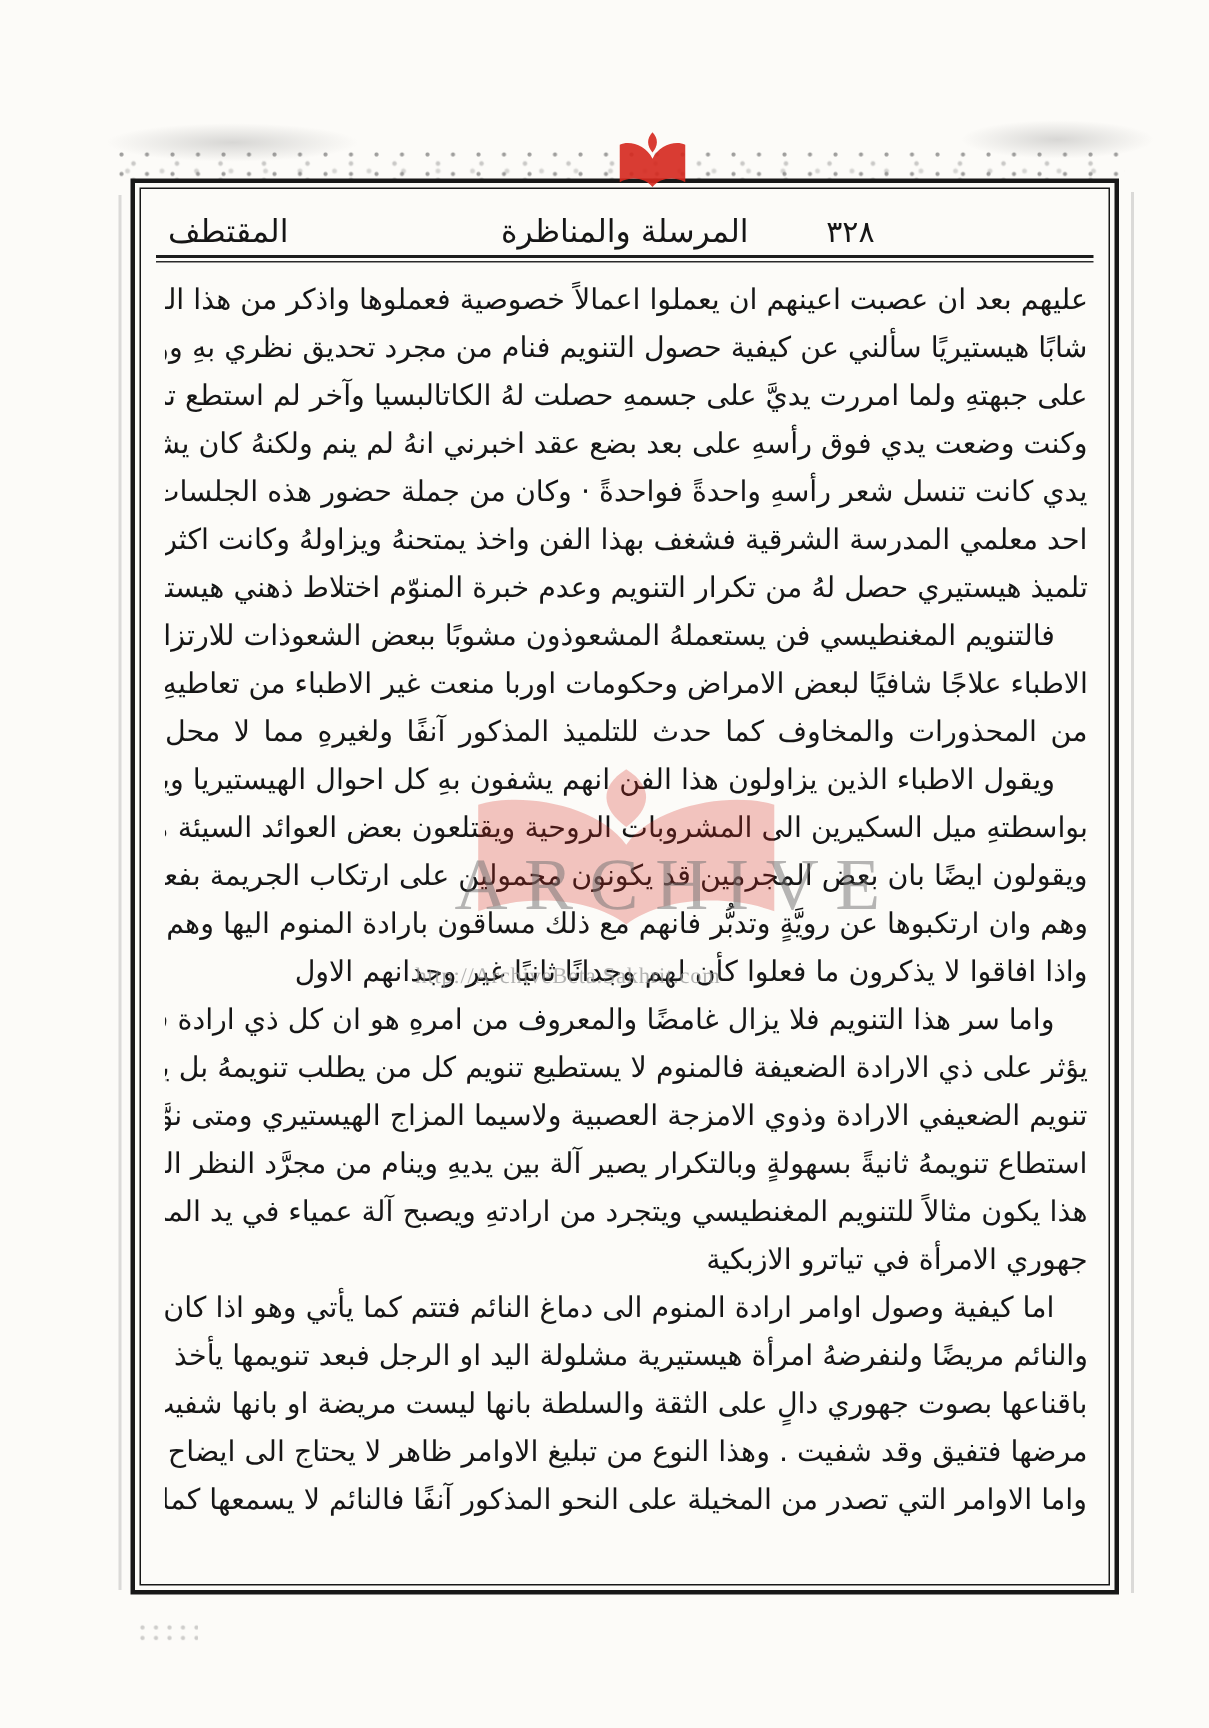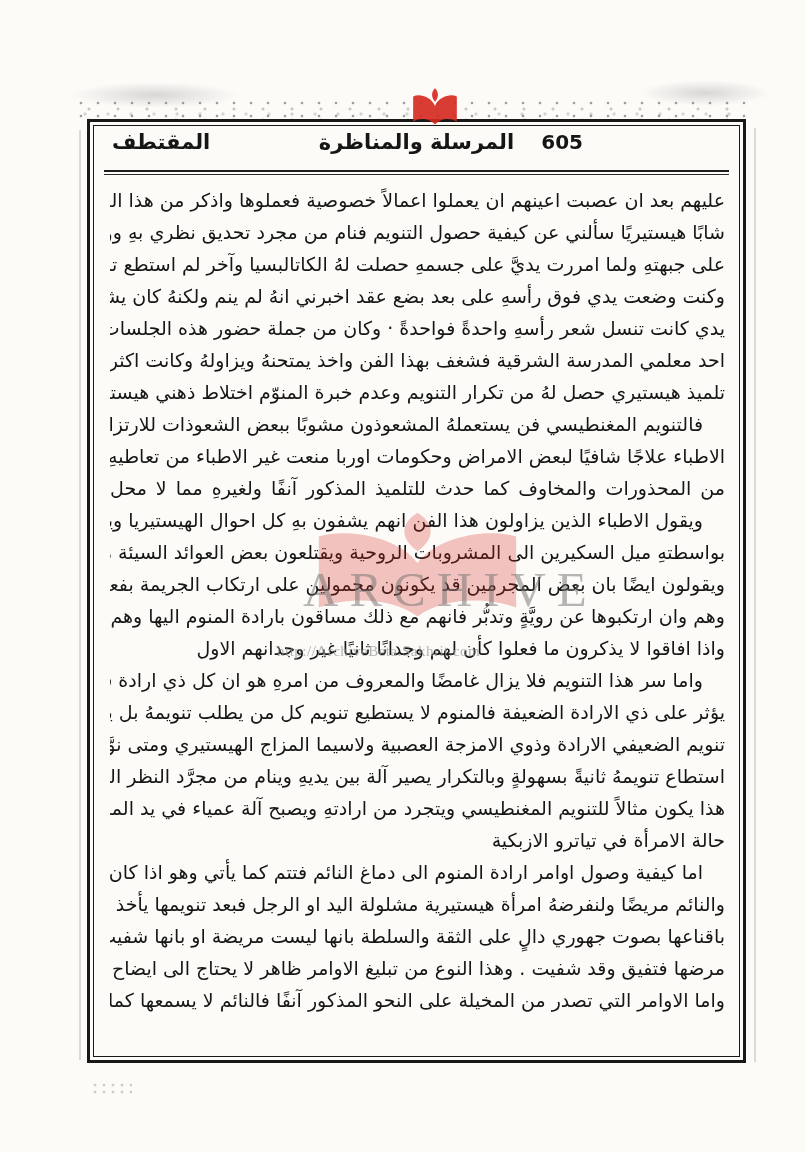--- a/index.html
+++ b/index.html
@@ -37,21 +37,21 @@
     position:absolute;left:3px;top:3px;right:3px;bottom:3px;
     border:1.5px solid #181818;
   }
   .page-content{
     position:absolute;left:0;top:0;right:0;bottom:0;
     padding:4px 8px 0 8px;
   }
 
   
   .header-row{position:relative;height:38px;direction:rtl;}
-  .header-item{position:absolute;top:0;font-weight:700;font-size:21px;white-space:nowrap;}
+  .header-item{position:absolute;top:12px;font-weight:400;font-size:21px;white-space:nowrap;}
   .header-pagenum{right:148px;font-size:20px;}
   .header-title{left:50%;transform:translateX(-50%);text-align:center;}
   .header-journal{left:10px;}
   .header-rule{
     height:2px;border-top:2.5px solid #1d1d1d;border-bottom:1px solid #2a2a2a;
     margin:2px 2px 0 2px;
   }
 
   
   .body-text{
@@ -105,21 +105,21 @@
   <div class="smudge tr"></div>
   <div class="edge-line right"></div>
   <div class="edge-line left"></div>
   <div class="dots-bl"></div>
 
   <div class="page-frame">
     <div class="page-frame-inner">
       <div class="page-content">
 
         <div class="header-row">
-          <span class="header-item header-pagenum">605</span>
+          <span class="header-item header-pagenum">٣٢٨</span>
           <span class="header-item header-title">المرسلة والمناظرة</span>
           <span class="header-item header-journal">المقتطف</span>
         </div>
         <div class="header-rule"></div>
 
         <div class="body-text">
             <div class="para">
               <div class="line">عليهم بعد ان عصبت اعينهم ان يعملوا اعمالاً خصوصية فعملوها واذكر من هذا القبيل ان</div>
               <div class="line">شابًا هيستيريًا سألني عن كيفية حصول التنويم فنام من مجرد تحديق نظري بهِ ووضع يدي</div>
               <div class="line">على جبهتهِ ولما امررت يديَّ على جسمهِ حصلت لهُ الكاتالبسيا وآخر لم استطع تنويمهُ جيدًا</div>
@@ -139,21 +139,21 @@
               <div class="line">ويقولون ايضًا بان بعض المجرمين قد يكونون محمولين على ارتكاب الجريمة بفعل التنويم المغنطيسي</div>
               <div class="line">وهم وان ارتكبوها عن رويَّةٍ وتدبُّر فانهم مع ذلك مساقون بارادة المنوم اليها وهم لا يعلمون</div>
               <div class="line last">واذا افاقوا لا يذكرون ما فعلوا كأن لهم وجدانًا ثانيًا غير وجدانهم الاول</div>
             </div>
             <div class="para indent">
               <div class="line">واما سر هذا التنويم فلا يزال غامضًا والمعروف من امرهِ هو ان كل ذي ارادة قوية</div>
               <div class="line">يؤثر على ذي الارادة الضعيفة فالمنوم لا يستطيع تنويم كل من يطلب تنويمهُ بل ينجح في</div>
               <div class="line">تنويم الضعيفي الارادة وذوي الامزجة العصبية ولاسيما المزاج الهيستيري ومتى نوَّم شخصًا مرةً</div>
               <div class="line">استطاع تنويمهُ ثانيةً بسهولةٍ وبالتكرار يصير آلة بين يديهِ وينام من مجرَّد النظر اليهِ فمثل</div>
               <div class="line">هذا يكون مثالاً للتنويم المغنطيسي ويتجرد من ارادتهِ ويصبح آلة عمياء في يد المنوم وهذه هي</div>
-              <div class="line last">حالة الامرأة في تياترو الازبكية</div>
+              <div class="line last">جهوري الامرأة في تياترو الازبكية</div>
             </div>
             <div class="para indent">
               <div class="line">اما كيفية وصول اوامر ارادة المنوم الى دماغ النائم فتتم كما يأتي وهو اذا كان المنوم طبيبًا</div>
               <div class="line">والنائم مريضًا ولنفرضهُ امرأة هيستيرية مشلولة اليد او الرجل فبعد تنويمها يأخذ الطبيب</div>
               <div class="line">باقناعها بصوت جهوري دالٍ على الثقة والسلطة بانها ليست مريضة او بانها شفيت من</div>
               <div class="line">مرضها فتفيق وقد شفيت . وهذا النوع من تبليغ الاوامر ظاهر لا يحتاج الى ايضاح وبيان</div>
               <div class="line">واما الاوامر التي تصدر من المخيلة على النحو المذكور آنفًا فالنائم لا يسمعها كما هو ظاهر لنا لان</div>
             </div>
           </div>
 

